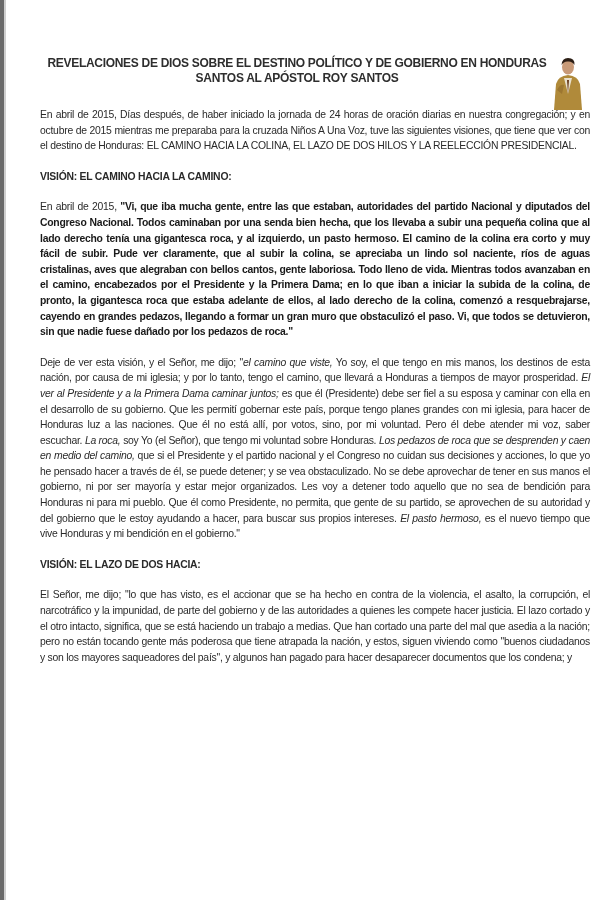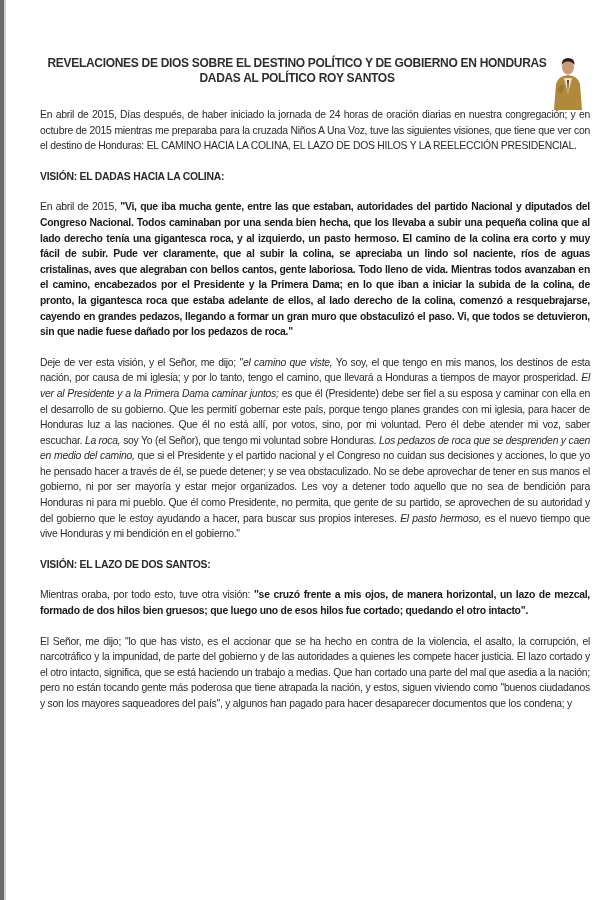--- a/index.html
+++ b/index.html
@@ -49,33 +49,30 @@
     <path d="M19 26 L20 40 L21 26 Z" fill="#6a3b1c"></path>
     <ellipse cx="20" cy="13" rx="6" ry="7.5" fill="#c89a78"></ellipse>
     <path d="M13.5 11 Q14 4 20 4 Q27 4 26.5 11 Q24 7 20 7.5 Q16 7 13.5 11 Z" fill="#2b1d14"></path>
     <path d="M9 36 Q12 30 16 31 L14 40 Z" fill="#9c7630"></path>
   </svg>
 </div>
 
 <div class="page">
   <div class="title">
     <div>REVELACIONES DE DIOS SOBRE EL DESTINO POLÍTICO Y DE GOBIERNO EN HONDURAS</div>
-    <div>DADAS AL POLÍTICO ROY SANTOS</div>
+    <div>SANTOS AL APÓSTOL ROY SANTOS</div>
   </div>
 
   <p class="p-intro">En abril de 2015, Días después, de haber iniciado la jornada de 24 horas de oración diarias en nuestra congregación; y en octubre de 2015 mientras me preparaba para la cruzada Niños A Una Voz, tuve las siguientes visiones, que tiene que ver con el destino de Honduras: EL CAMINO HACIA LA COLINA, EL LAZO DE DOS HILOS Y LA REELECCIÓN PRESIDENCIAL.</p>
 
-  <p class="heading">VISIÓN: EL DADAS HACIA LA COLINA:</p>
+  <p class="heading">VISIÓN: EL CAMINO HACIA LA CAMINO:</p>
 
   <p class="para">
     <span>En abril de 2015, </span><b>"Vi, que iba mucha gente, entre las que estaban, autoridades del partido Nacional y diputados del Congreso Nacional.  Todos caminaban por una senda bien hecha, que los llevaba a subir una pequeña colina que al lado derecho tenía una gigantesca roca, y al izquierdo, un pasto hermoso. El camino de la colina era corto y muy fácil de subir. Pude ver claramente, que al subir la colina, se apreciaba un lindo sol naciente, ríos de aguas cristalinas, aves que alegraban con bellos cantos, gente laboriosa. Todo lleno de vida.  Mientras todos avanzaban en el camino, encabezados por el Presidente y la Primera Dama; en lo que iban a iniciar la subida de la colina, de pronto, la gigantesca roca que estaba adelante de ellos, al lado derecho de la colina, comenzó a resquebrajarse, cayendo en grandes pedazos, llegando a formar un gran muro que obstaculizó el paso. Vi, que todos se detuvieron, sin que nadie fuese dañado por los pedazos de roca."</b>
   </p>
 
   <p class="para" id="s1p2"><span>Deje de ver esta visión, y el Señor, me dijo; "</span><i>el camino que viste,</i><span> Yo soy, el que tengo en mis manos, los destinos de esta nación, por causa de mi iglesia; y por lo tanto, tengo el camino, que llevará a Honduras a tiempos de mayor prosperidad. </span><i>El ver al Presidente y a la Primera Dama caminar juntos;</i><span> es que él (Presidente) debe ser fiel a su esposa y caminar con ella en el desarrollo de su gobierno. Que  les permití gobernar este país, porque tengo planes grandes con mi iglesia, para hacer de Honduras luz a las naciones. Que él no está allí, por votos, sino, por mi voluntad. Pero él debe atender mi voz, saber escuchar. </span><i>La roca,</i><span> soy Yo (el Señor), que tengo mi voluntad sobre Honduras. </span><i>Los pedazos de roca que se desprenden y caen en medio del camino,</i><span> que si el Presidente y el partido nacional y el Congreso no cuidan sus decisiones y acciones, lo que yo he pensado hacer a través de él, se puede detener; y se vea obstaculizado. No se debe aprovechar de tener en sus manos el gobierno, ni por ser mayoría y estar mejor organizados. Les voy a detener todo aquello que no sea de bendición para Honduras ni para mi pueblo. Que él como Presidente, no permita, que gente de su partido, se aprovechen de su autoridad y del gobierno que le estoy ayudando a hacer, para buscar sus propios intereses. </span><i>El pasto hermoso,</i><span> es el nuevo tiempo que vive Honduras y mi bendición en el gobierno."</span></p>
 
-  <p class="heading">VISIÓN: EL LAZO DE DOS SANTOS:</p>
+  <p class="heading">VISIÓN: EL LAZO DE DOS HACIA:</p>
 
-  <p class="para">
-    <span>Mientras oraba, por todo esto, tuve otra visión: </span><b>"se cruzó frente a mis ojos, de manera horizontal, un lazo de mezcal, formado de dos hilos bien gruesos; que luego uno de esos hilos fue cortado; quedando el otro intacto".</b>
-  </p>
 
   <p class="para">El Señor, me dijo; "lo que has visto, es el accionar que se ha hecho en contra de la violencia, el asalto, la corrupción, el narcotráfico y la impunidad, de parte del gobierno y de las autoridades a quienes les compete hacer justicia. El lazo cortado y el otro intacto, significa, que se está haciendo un trabajo a medias. Que han cortado una parte del mal que asedia a la nación; pero no están tocando gente más poderosa que tiene atrapada la nación, y estos, siguen viviendo como "buenos ciudadanos y son los mayores saqueadores del país", y algunos han pagado para hacer desaparecer documentos que los condena; y</p>
 </div>
 
 </body></html>

